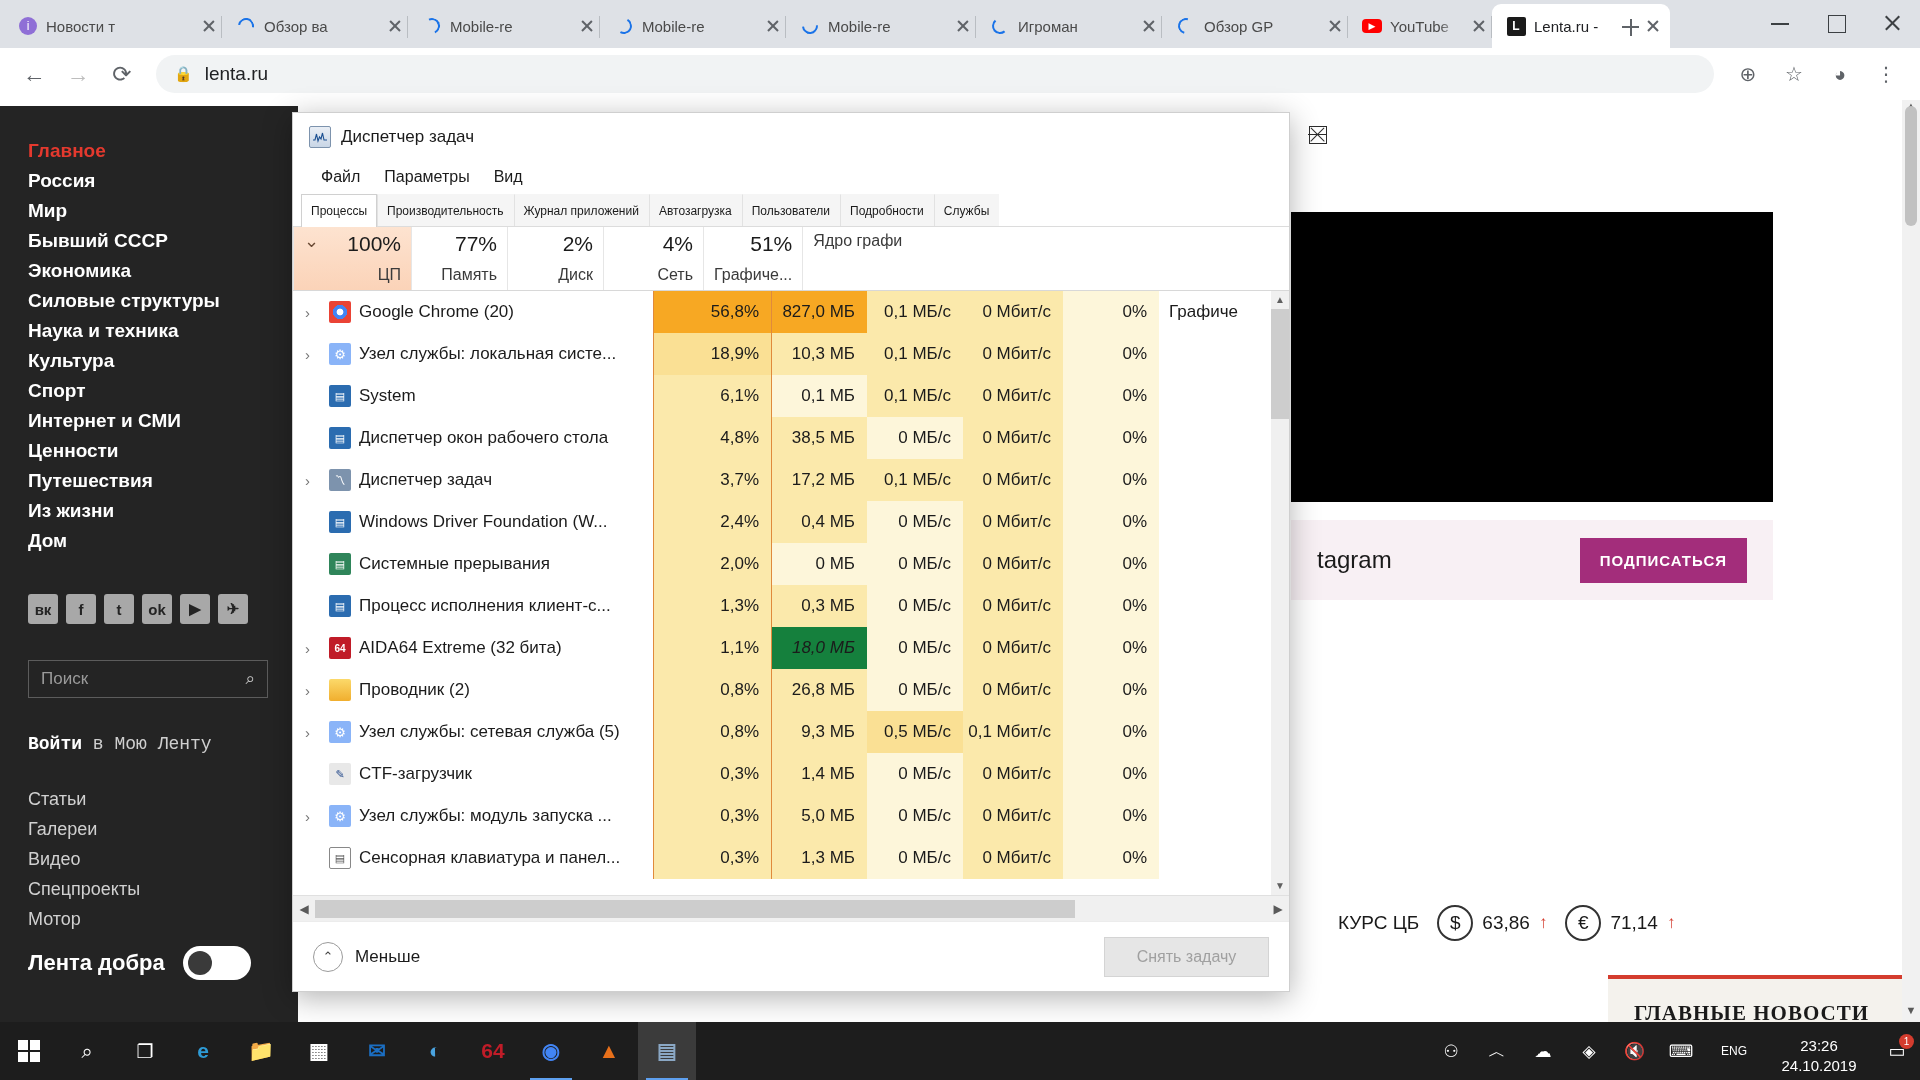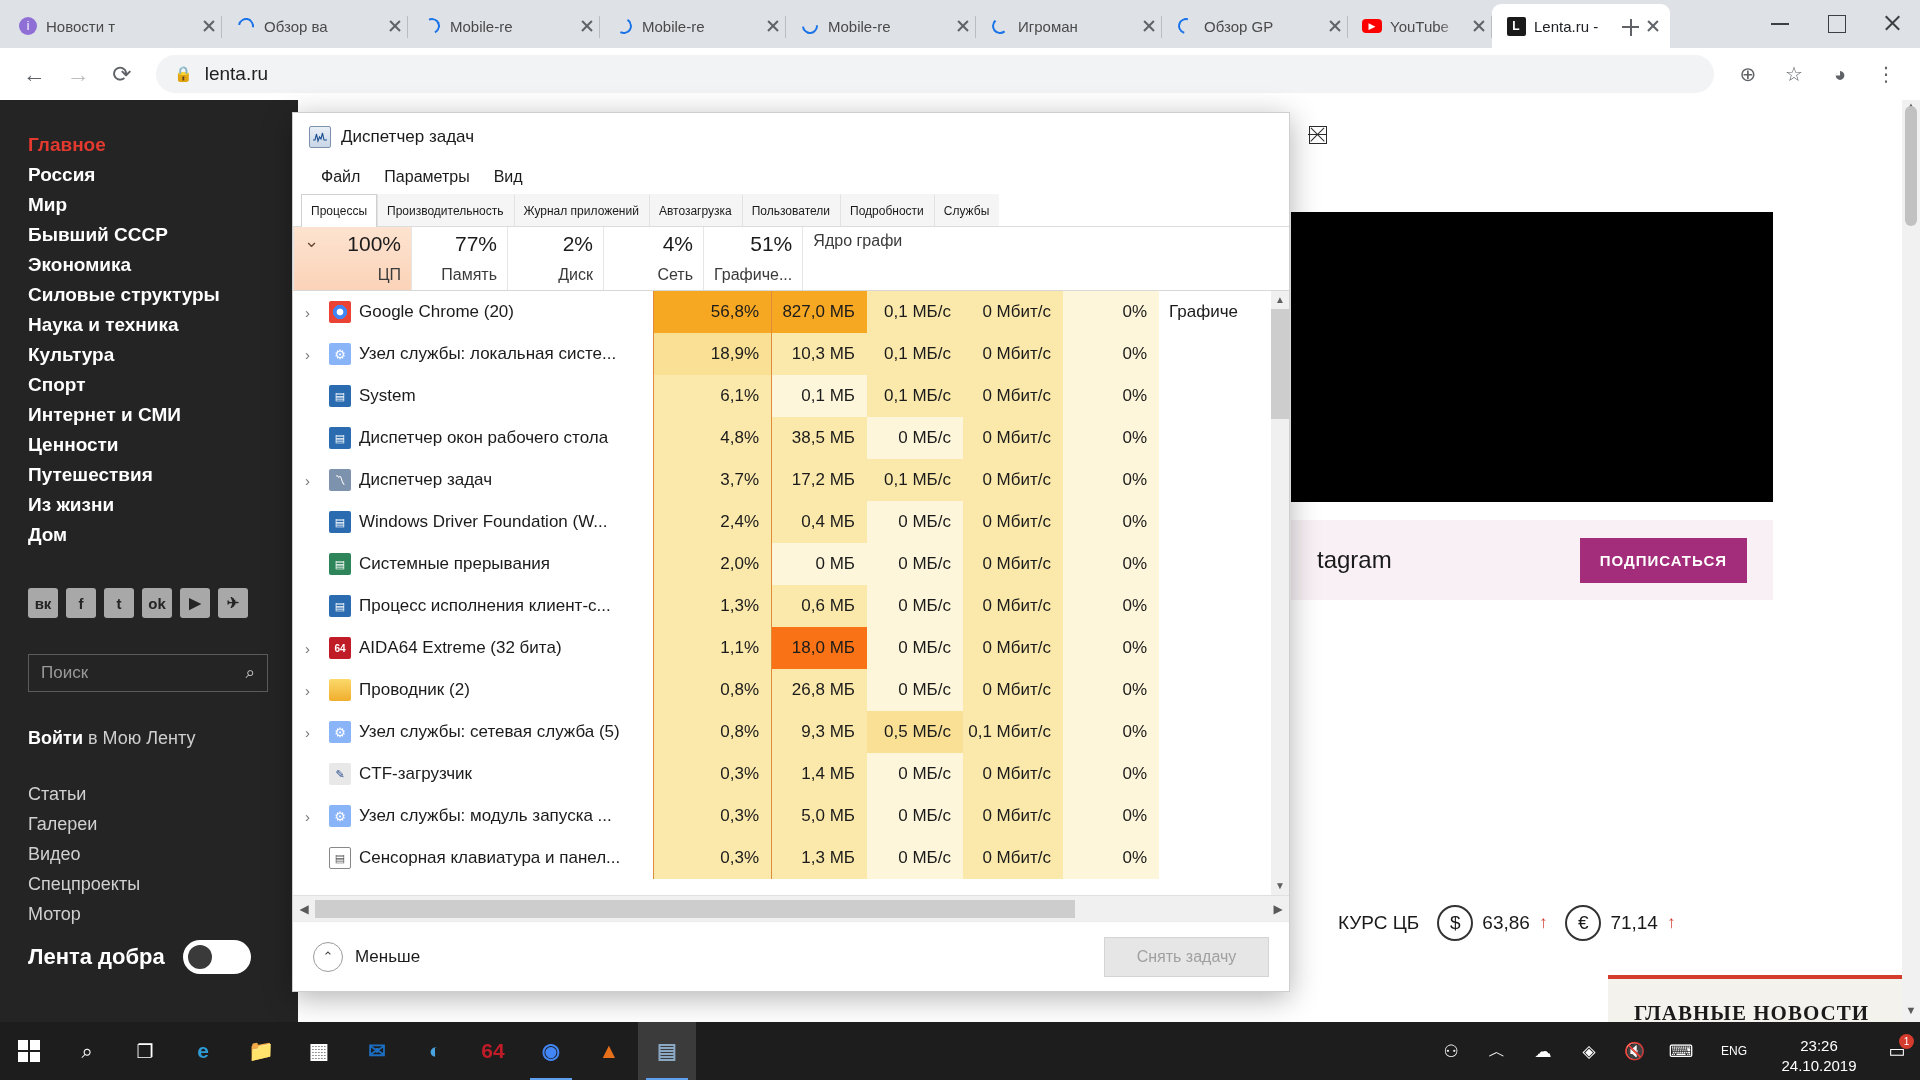--- a/index.html
+++ b/index.html
@@ -52,30 +52,30 @@
   .urlbox {
     flex:1 1 auto; height:38px; background:#f1f3f4; border-radius:19px;
     display:flex; align-items:center; gap:12px; padding:0 18px; margin:0 10px;
     font-size:19px; color:#202124;
   }
   .omni-right { display:flex; align-items:center; gap:6px; }
   .omni-right .oicon { width:40px; height:40px; display:flex; align-items:center; justify-content:center; color:#5f6368; font-size:20px; }
 
   
   .page { position:absolute; left:0; top:100px; width:1920px; height:922px; background:#ffffff; overflow:hidden; }
-  .lsidebar { position:absolute; left:0; top:0; width:298px; height:922px; background:#242424; padding:30px 0 0 28px; }
+  .lsidebar { position:absolute; left:0; top:6px; width:298px; height:922px; background:#242424; padding:30px 0 0 28px; }
   .navitem { font-size:19px; font-weight:bold; color:#ffffff; line-height:30px; }
   .navitem.hot { color:#e4392e; }
   .socials { display:flex; gap:8px; margin-top:38px; }
   .soc { width:30px; height:30px; background:#a8a8a8; border-radius:3px; color:#242424;
          display:flex; align-items:center; justify-content:center; font-size:15px; font-weight:bold; }
   .searchbox { margin-top:36px; width:240px; height:38px; border:1px solid #5c5c5c;
                display:flex; align-items:center; justify-content:space-between; padding:0 12px; }
   .searchbox span { color:#9a9a9a; font-size:17px; }
-  .loginrow { margin-top:36px; font-size:18px; color:#cfcfcf; }
+  .loginrow { margin-top:36px; font-size:18px; color:#cfcfcf;font-family:Liberation Mono, monospace; }
   .loginrow b { color:#ffffff; }
   .sublist { margin-top:30px; }
   .sublist div { font-size:18px; color:#d0d0d0; line-height:30px; }
   .lentadobra { position:absolute; left:28px; bottom:48px; display:flex; align-items:center; gap:18px; }
   .lentadobra .ld-label { color:#ffffff; font-size:22px; font-weight:bold; }
   .toggle { width:68px; height:34px; border-radius:17px; background:#ffffff; position:relative; }
   .toggle::after { content:""; position:absolute; left:5px; top:5px; width:24px; height:24px; border-radius:50%; background:#3a3a3a; }
 
   .maincol { position:absolute; left:298px; top:0; right:0; height:922px; background:#ffffff; }
   .blackbanner { position:absolute; left:993px; top:112px; width:482px; height:290px; background:#000000; }
@@ -503,34 +503,34 @@
             <div class="cell c-gpu" style="background: rgb(253, 246, 218); align-self: stretch; display: flex; align-items: center; justify-content: flex-end;">0%</div>
             <div class="cell c-gpue" style="align-self: stretch; display: flex; align-items: center;"></div>
           </div>
           <div class="row">
             <div class="c-name">
               <span class="chev"></span>
               <span class="pic" style="background: rgb(43, 108, 176); font-size: 11px;">▤</span>
               <span>Процесс исполнения клиент-с...</span>
             </div>
             <div class="cell c-cpu" style="background: rgb(251, 233, 171); align-self: stretch; display: flex; align-items: center; justify-content: flex-end; border-left: 1px solid rgb(224, 138, 60);">1,3%</div>
-            <div class="cell c-mem" style="background: rgb(251, 233, 171); align-self: stretch; display: flex; align-items: center; justify-content: flex-end; border-left: 1px solid rgb(224, 138, 60);">0,6 МБ</div>
+            <div class="cell c-mem" style="background: rgb(251, 233, 171); align-self: stretch; display: flex; align-items: center; justify-content: flex-end; border-left: 1px solid rgb(224, 138, 60);">0,3 МБ</div>
             <div class="cell c-disk" style="background: rgb(253, 246, 218); align-self: stretch; display: flex; align-items: center; justify-content: flex-end;">0 МБ/с</div>
             <div class="cell c-net" style="background: rgb(251, 233, 171); align-self: stretch; display: flex; align-items: center; justify-content: flex-end;">0 Мбит/с</div>
             <div class="cell c-gpu" style="background: rgb(253, 246, 218); align-self: stretch; display: flex; align-items: center; justify-content: flex-end;">0%</div>
             <div class="cell c-gpue" style="align-self: stretch; display: flex; align-items: center;"></div>
           </div>
           <div class="row">
             <div class="c-name">
               <span class="chev">›</span>
               <span class="pic" style="background: rgb(192, 28, 40); font-size: 10px; font-weight: bold;">64</span>
               <span>AIDA64 Extreme (32 бита)</span>
             </div>
             <div class="cell c-cpu" style="background: rgb(251, 233, 171); align-self: stretch; display: flex; align-items: center; justify-content: flex-end; border-left: 1px solid rgb(224, 138, 60);">1,1%</div>
-            <div class="cell c-mem" style="background: #f97316; align-self: stretch; display: flex; align-items: center; justify-content: flex-end; border-left: 1px solid rgb(224, 138, 60);">18,0 МБ</div>
+            <div class="cell c-mem" style="background: #15803d; align-self: stretch; display: flex; align-items: center; justify-content: flex-end; border-left: 1px solid rgb(224, 138, 60); font-style: italic;">18,0 МБ</div>
             <div class="cell c-disk" style="background: rgb(253, 246, 218); align-self: stretch; display: flex; align-items: center; justify-content: flex-end;">0 МБ/с</div>
             <div class="cell c-net" style="background: rgb(251, 233, 171); align-self: stretch; display: flex; align-items: center; justify-content: flex-end;">0 Мбит/с</div>
             <div class="cell c-gpu" style="background: rgb(253, 246, 218); align-self: stretch; display: flex; align-items: center; justify-content: flex-end;">0%</div>
             <div class="cell c-gpue" style="align-self: stretch; display: flex; align-items: center;"></div>
           </div>
           <div class="row">
             <div class="c-name">
               <span class="chev">›</span>
               <span class="pic" style="background: linear-gradient(rgb(251, 217, 106), rgb(240, 174, 46));"></span>
               <span>Проводник (2)</span>

